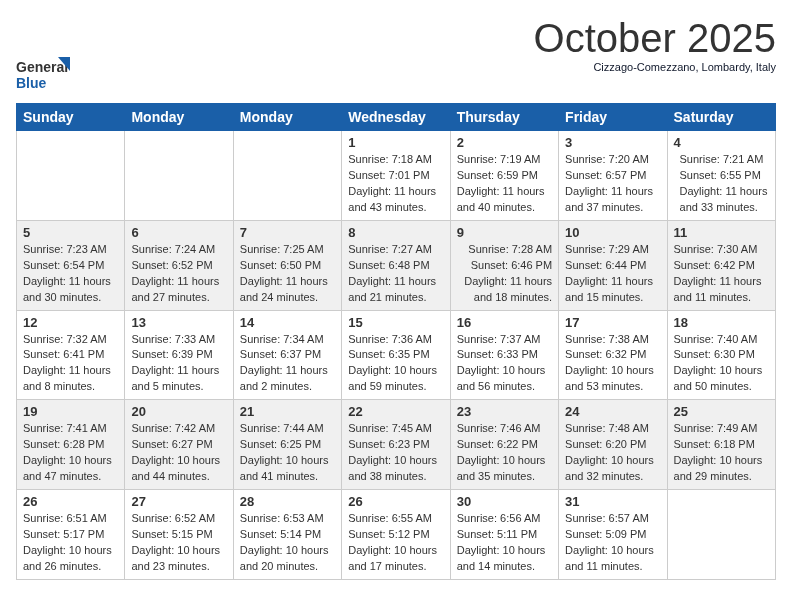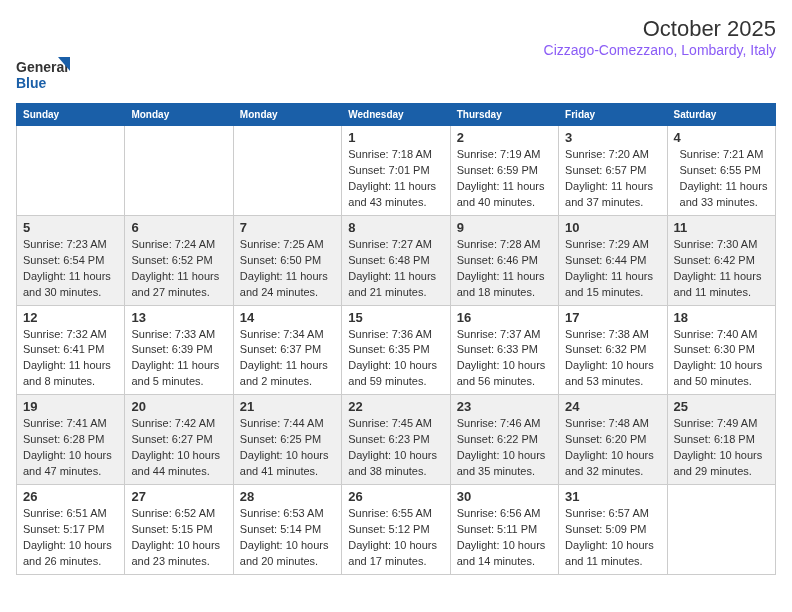--- a/index.html
+++ b/index.html
@@ -19,40 +19,40 @@
     .logo {
       display: flex;
       align-items: center;
       gap: 4px;
       margin-top: 39px;
     }
     .title-area {
       text-align: right;
     }
     .month-title {
-      font-size: 22px;
+      font-size: 40px;
       font-weight: normal;
       color: #333;
     }
     .location-title {
-      font-size: 14px;
-      color: #8b5cf6;
+      font-size: 11px;
+      color: #0f172a;
       margin-left: 16px;
     }
     .calendar-table {
       width: 100%;
       border-collapse: collapse;
       border: 1px solid #ccc;
     }
     .calendar-table th {
       background-color: #1a5fa8;
       color: #fff;
       text-align: left;
       padding: 5px 6px;
-      font-size: 10px;
+      font-size: 14px;
       font-weight: bold;
       border: 1px solid #1a5fa8;
     }
     .calendar-table td {
       vertical-align: top;
       padding: 4px 6px;
       border: 1px solid #ccc;
       font-size: 10.5px;
       color: #333;
       width: calc(100% / 7);
@@ -163,21 +163,21 @@
         </td>
         <td>
           <span class="day-number">8</span>
           <div class="day-info" style="white-space: pre-line;">Sunrise: 7:27 AM
 Sunset: 6:48 PM
 Daylight: 11 hours
 and 21 minutes.</div>
         </td>
         <td>
           <span class="day-number">9</span>
-          <div class="day-info" style="white-space: pre-line;">Sunrise: 7:28 AM
+          <div class="day-info" style="white-space: pre-line; text-align: right;">Sunrise: 7:28 AM
 Sunset: 6:46 PM
 Daylight: 11 hours
 and 18 minutes.</div>
         </td>
         <td>
           <span class="day-number">10</span>
           <div class="day-info" style="white-space: pre-line;">Sunrise: 7:29 AM
 Sunset: 6:44 PM
 Daylight: 11 hours
 and 15 minutes.</div>

